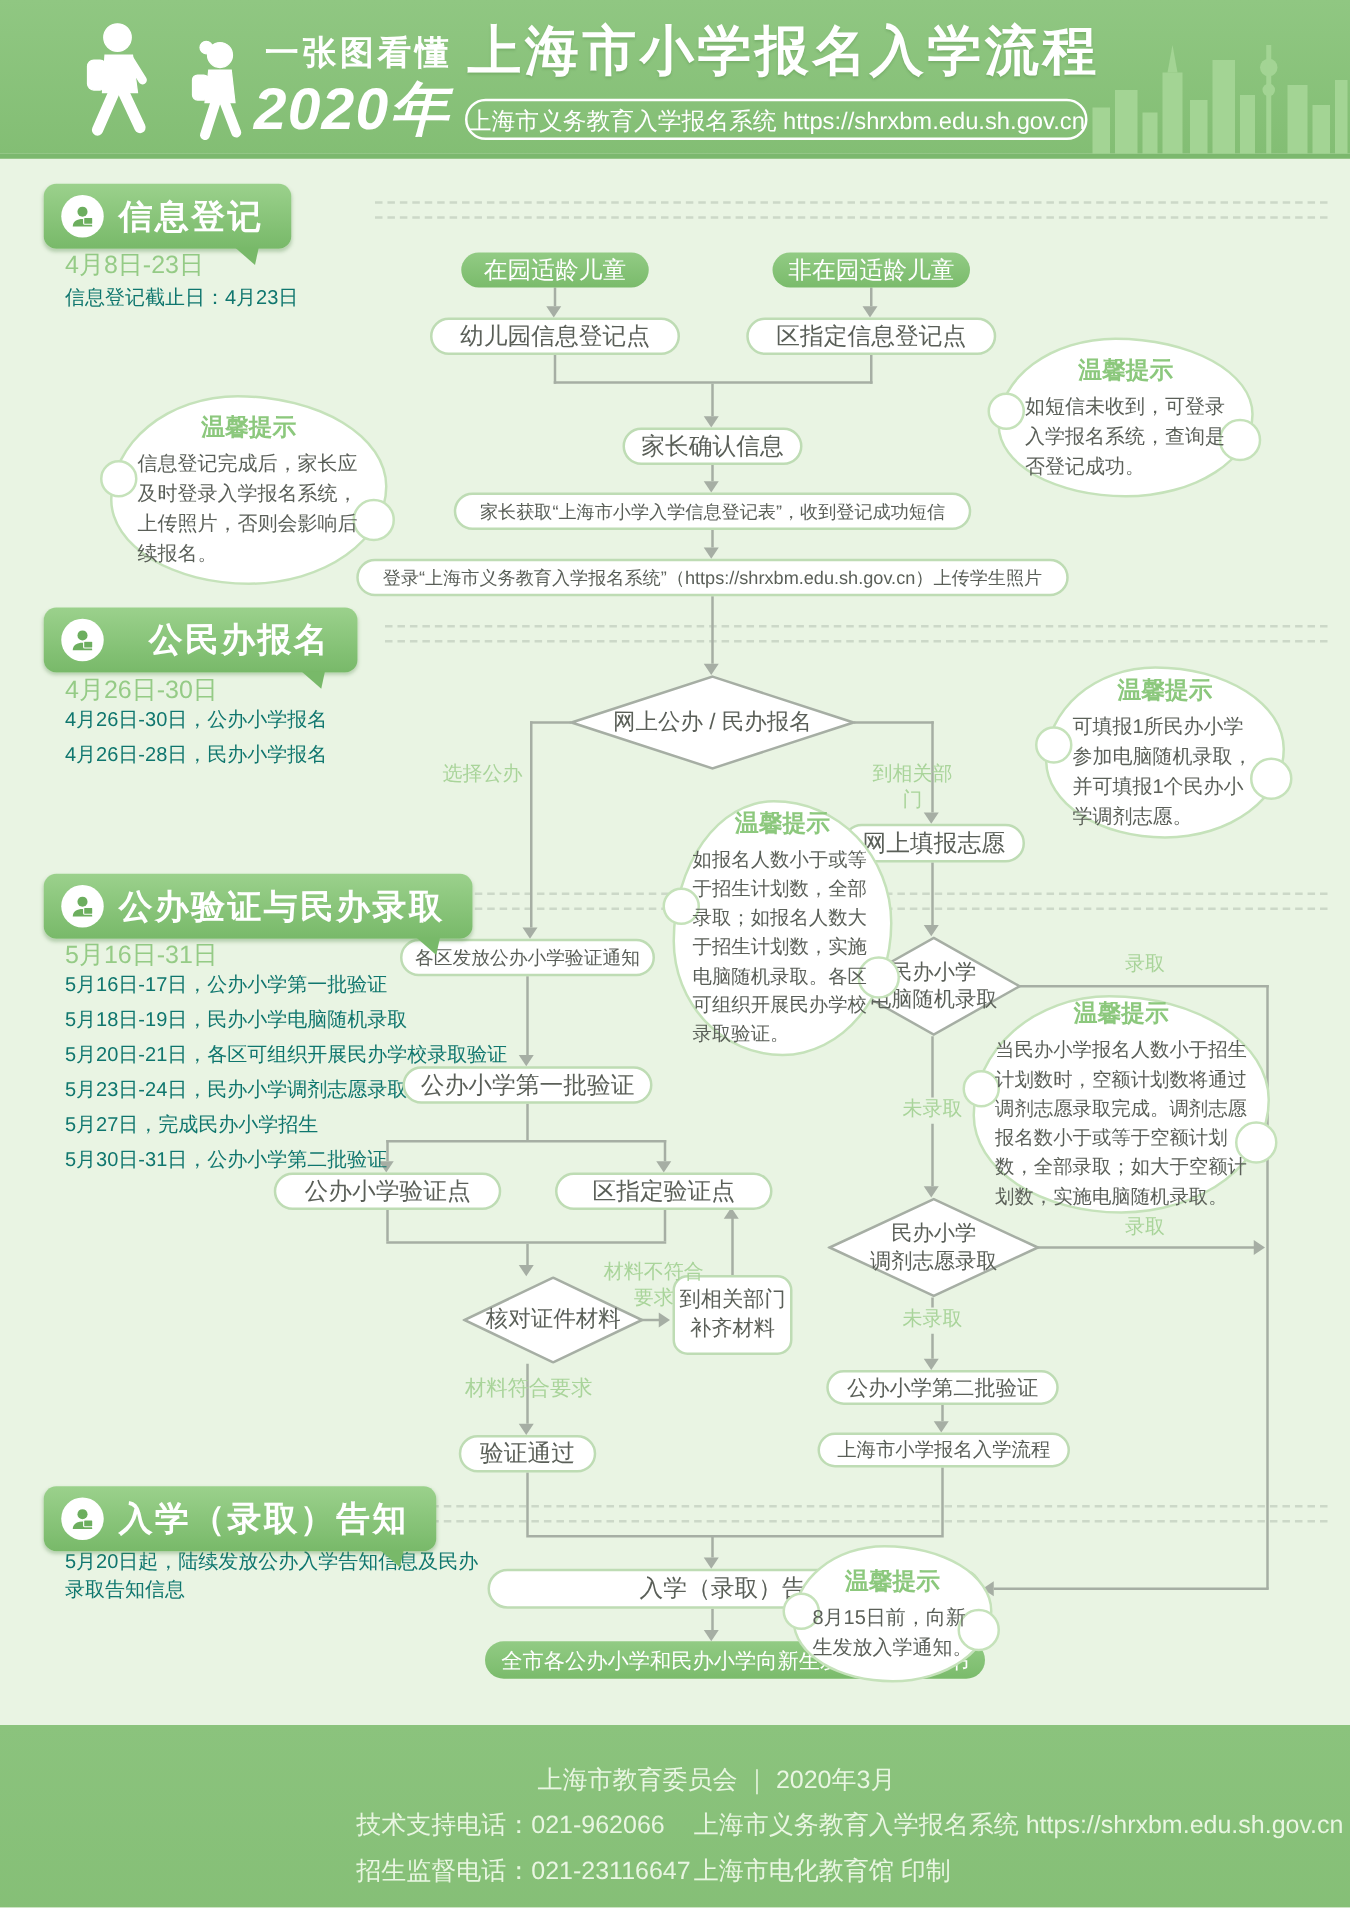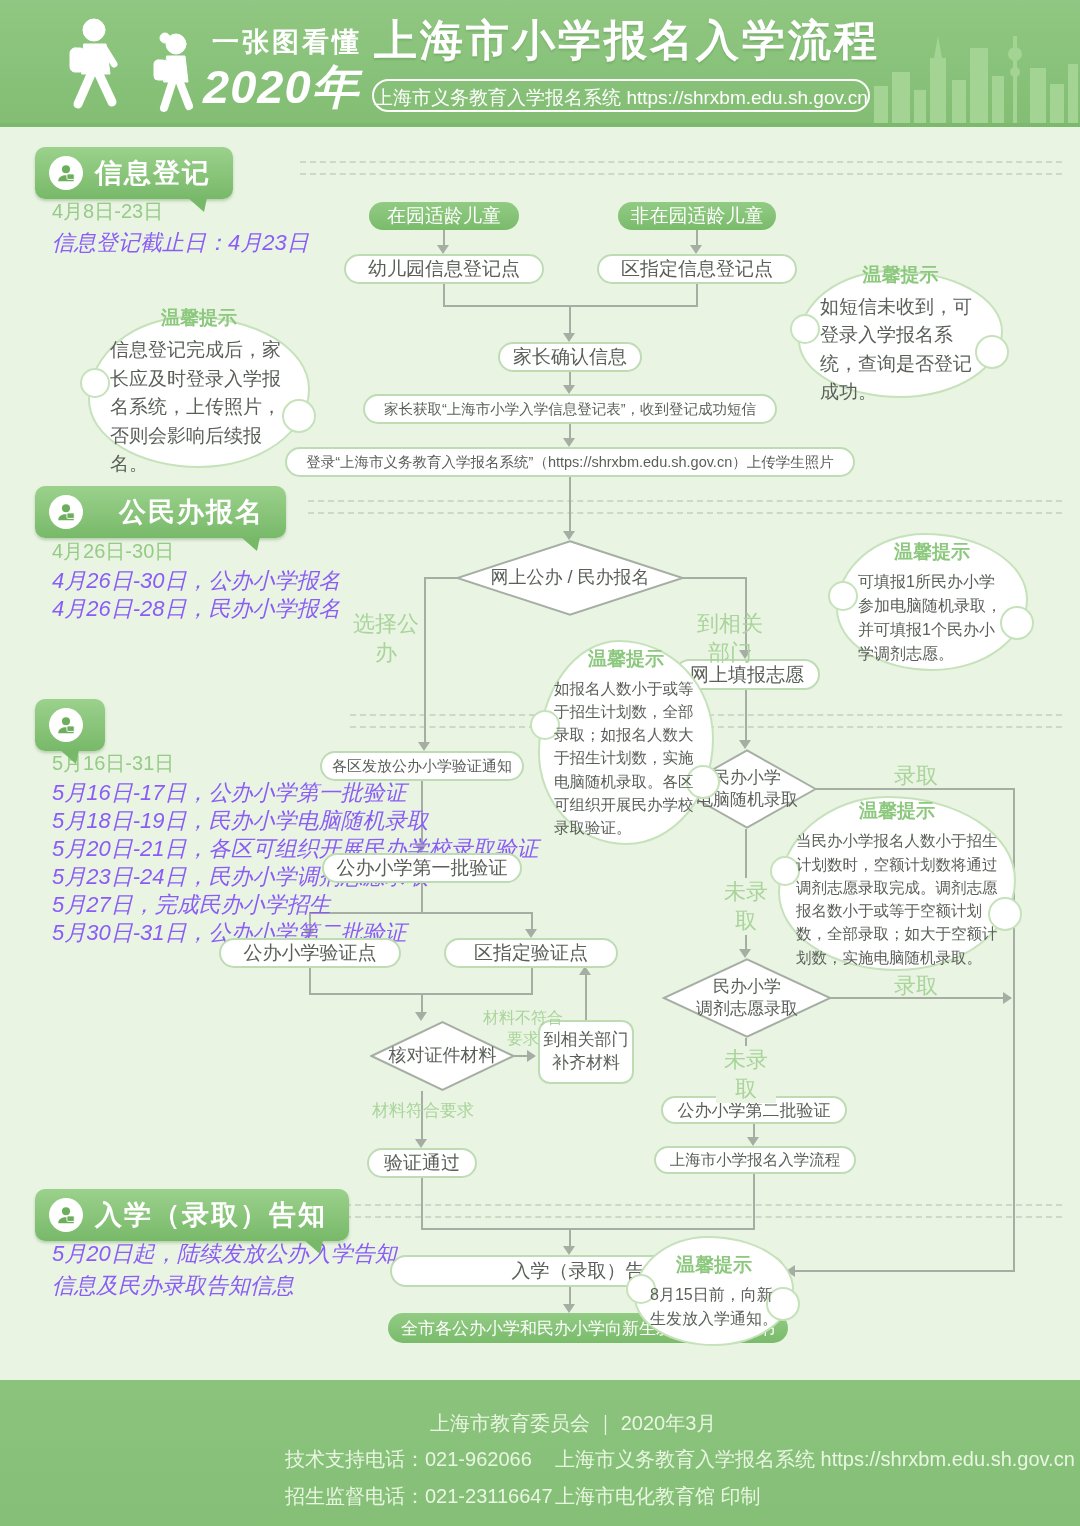--- a/index.html
+++ b/index.html
@@ -15,49 +15,49 @@
                color:#fff;font-size:19px;line-height:33px;text-align:center;white-space:nowrap;box-sizing:border-box;}
   .kids-icon,.skyline-icon{position:absolute;}
   
   .ribbon{position:absolute;height:52px;background:linear-gradient(180deg,#9bd18c,#78b969);border-radius:10px;
           box-shadow:0 2px 3px rgba(90,140,80,.35);display:inline-flex;align-items:center;padding:0 22px 0 14px;gap:12px;z-index:4;}
   .ribbon:after{content:"";position:absolute;right:26px;bottom:-13px;width:0;height:0;
           border-left:16px solid transparent;border-right:3px solid transparent;border-top:14px solid #78b969;}
   .ribbon-icon{width:34px;height:34px;background:#fff;border-radius:50%;display:flex;align-items:center;justify-content:center;flex:0 0 auto;}
   .ribbon-label{color:#fff;font-size:27px;font-weight:bold;letter-spacing:2px;white-space:nowrap;}
   .gdate{position:absolute;font-size:20px;color:#95cb86;white-space:nowrap;z-index:3;}
-  .note{position:absolute;font-size:22px;color:#8b5cf6;white-space:nowrap;z-index:3;font-style:italic;}
+  .note{position:absolute;font-size:16px;color:#0f766e;white-space:nowrap;z-index:3;}
   .note-wrap{white-space:normal;line-height:1.45;}
   .dash{position:absolute;height:0;border-top:2px dashed #ccd8c8;z-index:1;}
   
   .lineH,.lineV{position:absolute;background:#a6aea4;z-index:2;}
   .arrD,.arrU,.arrL,.arrR{position:absolute;width:0;height:0;z-index:2;}
   .arrD{border-left:6px solid transparent;border-right:6px solid transparent;border-top:9px solid #a6aea4;}
   .arrU{border-left:6px solid transparent;border-right:6px solid transparent;border-bottom:9px solid #a6aea4;}
   .arrR{border-top:6px solid transparent;border-bottom:6px solid transparent;border-left:9px solid #a6aea4;}
   .arrL{border-top:6px solid transparent;border-bottom:6px solid transparent;border-right:9px solid #a6aea4;}
   .pill{position:absolute;background:#fff;border:2px solid #bedcb4;border-radius:17px;color:#5a5f58;
         display:flex;align-items:center;justify-content:center;font-size:19px;white-space:nowrap;box-sizing:border-box;z-index:3;}
   .pill-green{position:absolute;background:linear-gradient(180deg,#92cb84,#7abb6b);border-radius:15px;color:#fff;
         display:flex;align-items:center;justify-content:center;font-size:19px;white-space:nowrap;box-sizing:border-box;z-index:3;}
   .rect{position:absolute;background:#fff;border:2px solid #bedcb4;border-radius:12px;color:#5a5f58;
         display:flex;flex-direction:column;align-items:center;justify-content:center;font-size:17px;line-height:1.35;box-sizing:border-box;z-index:3;}
   .diamond{position:absolute;z-index:3;}
   .diamond svg{position:absolute;left:0;top:0;width:100%;height:100%;}
   .diamond polygon{fill:#fff;stroke:#a6aea4;stroke-width:2;vector-effect:non-scaling-stroke;}
   .dtext{position:absolute;left:0;top:0;right:0;bottom:0;display:flex;flex-direction:column;align-items:center;justify-content:center;
          color:#5a5f58;font-size:18px;line-height:1.3;text-align:center;}
-  .glabel{position:absolute;color:#a9d49a;font-size:22px;text-align:center;line-height:1.3;z-index:4;white-space:pre-line;}
+  .glabel{position:absolute;color:#a9d49a;font-size:16px;text-align:center;line-height:1.3;z-index:4;white-space:pre-line;}
   .cloud{position:absolute;background:#fff;border:2px solid #c5e2ba;box-sizing:border-box;z-index:4;
          border-radius:46% 54% 50% 50% / 55% 48% 52% 45%;
          display:flex;flex-direction:column;align-items:center;justify-content:center;padding:16px 20px;}
   .cloud:before{content:"";position:absolute;left:-10px;top:34%;width:26px;height:26px;background:#fff;border:2px solid #c5e2ba;border-radius:50%;z-index:-1;}
   .cloud:after{content:"";position:absolute;right:-8px;bottom:22%;width:30px;height:30px;background:#fff;border:2px solid #c5e2ba;border-radius:50%;z-index:-1;}
   .cloud-title{color:#8cc87d;font-weight:bold;font-size:19px;margin-bottom:5px;}
-  .cloud-body{color:#5a5f58;font-size:19px;line-height:1.5;text-align:left;}
+  .cloud-body{color:#5a5f58;font-size:16px;line-height:1.5;text-align:left;}
   
   .footer{position:absolute;left:0;top:1380px;width:1080px;height:161px;background:linear-gradient(180deg,#8bc37d,#85bf76);}
   .footer div{position:absolute;color:#e9f6e2;font-size:20px;white-space:nowrap;}
 </style>
 </head>
 <body>
 
 <div class="page">
 
   <div class="banner">
@@ -131,20 +131,21 @@
     <span class="ribbon-label">公民办报名</span>
   </div>
   <div class="ribbon" style="left:35px;top:699px;">
     <span class="ribbon-icon">
       <svg width="22" height="22" viewBox="0 0 24 24">
           <circle cx="12" cy="8" r="4.4" fill="#6cae5e"></circle>
           <path d="M3.5 21c0-4.5 4-6.5 8.5-6.5s8.5 2 8.5 6.5z" fill="#6cae5e"></path>
           <rect x="13" y="13" width="8" height="6" rx="1" fill="#6cae5e" stroke="#fff"></rect>
         </svg>
     </span>
+    <span class="ribbon-label">公办验证与民办录取</span>
   </div>
   <div class="ribbon" style="left:35px;top:1189px;">
     <span class="ribbon-icon">
       <svg width="22" height="22" viewBox="0 0 24 24">
           <circle cx="12" cy="8" r="4.4" fill="#6cae5e"></circle>
           <path d="M3.5 21c0-4.5 4-6.5 8.5-6.5s8.5 2 8.5 6.5z" fill="#6cae5e"></path>
           <rect x="13" y="13" width="8" height="6" rx="1" fill="#6cae5e" stroke="#fff"></rect>
         </svg>
     </span>
     <span class="ribbon-label">入学（录取）告知</span>

